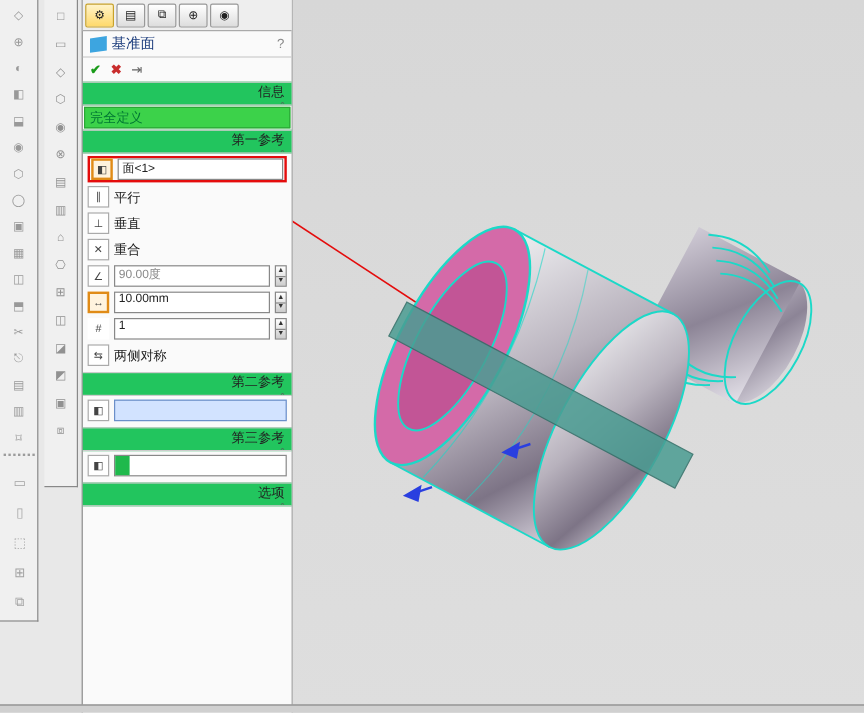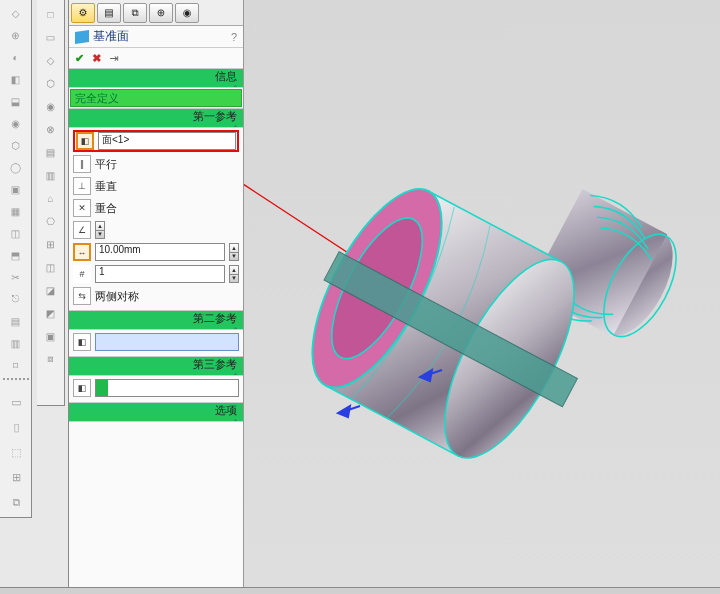--- a/index.html
+++ b/index.html
@@ -141,20 +141,21 @@
     <div class="row">
       <div class="ic">⊥</div>
       <span>垂直</span>
     </div>
     <div class="row">
       <div class="ic">✕</div>
       <span>重合</span>
     </div>
     <div class="row">
       <div class="ic dim">∠</div>
+      <div class="input" style="color:#888">90.00度</div>
       <div class="spin">
           <div>▲</div>
           <div>▼</div>
         </div>
     </div>
     <div class="row">
       <div class="ic sel">↔</div>
       <div class="input">10.00mm</div>
       <div class="spin">
           <div>▲</div>

